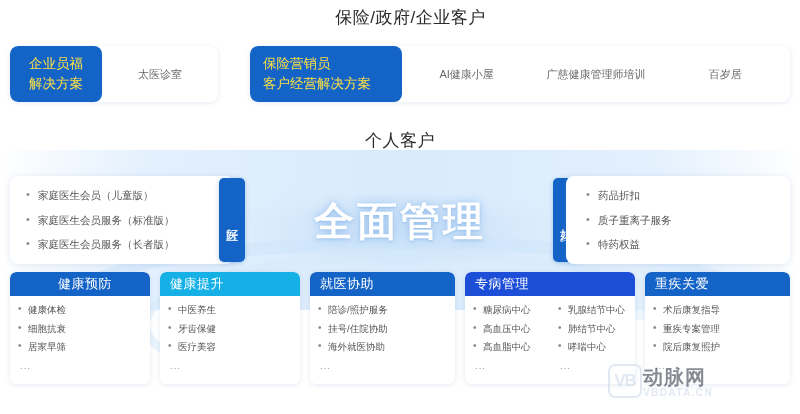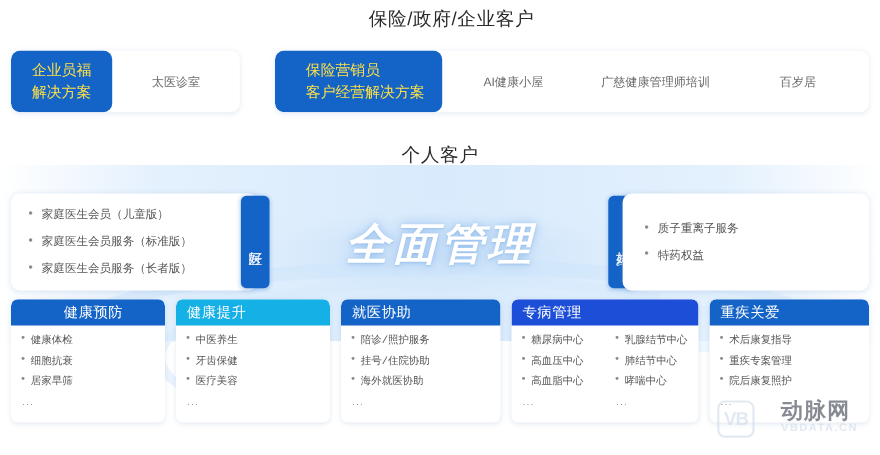--- a/index.html
+++ b/index.html
@@ -70,21 +70,21 @@
     color: #fde047;
     display: flex; flex-direction: column;
     align-items: center; justify-content: center;
     font-size: 13.5px; line-height: 1.5;
     border-radius: 8px;
     flex: none;
     padding: 0 9px;
     white-space: nowrap;
   }
   #tier-ent .tier-head { width: 92px; }
-  #tier-ins .tier-head { width: 152px; align-items: flex-start; padding-left: 28px; }
+  #tier-ins .tier-head { width: 152px; align-items: flex-start; padding-left: 13px; }
 
   .tier-items {
     flex: 1; display: flex; align-items: center;
   }
   .tier-item {
     flex: 1; text-align: center;
     font-size: 11px; color: #6b6b6b;
     white-space: nowrap;
   }
 
@@ -123,21 +123,20 @@
   #vtab-doc { left: 219px; }
   #vtab-med { left: 553px; }
 
   .center-word {
     position: absolute; left: 270px; top: 186px; width: 260px; height: 70px;
     display: flex; align-items: center; justify-content: center;
     font-size: 40px; font-weight: 700; color: #ffffff;
     letter-spacing: 3px;
     text-shadow: 0 0 9px rgba(140,185,235,.85), 0 1px 2px rgba(120,170,225,.5);
     pointer-events: none;
-    font-style: italic;
   }
 
   
   .bcard {
     position: absolute; top: 272px; height: 112px;
     background: #ffffff; border-radius: 6px;
     box-shadow: 0 1px 5px rgba(90,130,180,.17);
     overflow: hidden;
   }
   .bcard-head {
@@ -148,42 +147,41 @@
   }
   .bcard-body {
     padding: 9px 0 0 0;
     display: flex;
   }
   .bcol { flex: 1; }
   .bli {
     font-size: 9.5px; color: #555; line-height: 1;
     margin: 0 0 9px 0; padding-left: 18px; position: relative;
     white-space: nowrap;
-    font-family: Liberation Mono, monospace;
   }
   .bli::before {
     content: "•"; position: absolute; left: 8px; top: -1px;
     color: #8a8a8a; font-size: 10px;
   }
   .bmore {
     font-size: 9.5px; color: #9a9a9a; padding-left: 10px;
     letter-spacing: 1px; line-height: 1;
   }
 
   #bcard-0 { left: 10px;  width: 140px; }
   #bcard-1 { left: 160px; width: 140px; }
   #bcard-2 { left: 310px; width: 145px; }
   #bcard-3 { left: 465px; width: 170px; }
   #bcard-4 { left: 645px; width: 145px; }
 
   
   .wm {
     position: absolute; left: 608px; top: 364px;
-    display: flex; align-items: flex-start; gap: 24px;
-    opacity: .5; pointer-events: none; margin-left: 44px;
+    display: flex; align-items: flex-end; gap: 1px;
+    opacity: .5; pointer-events: none;
   }
   .wm-box {
     width: 34px; height: 34px; border-radius: 7px;
     border: 2px solid #c6d4e6;
     display: flex; align-items: center; justify-content: center;
     font-size: 17px; font-weight: 700; color: #c6d4e6;
     letter-spacing: -1px;
   }
   .wm-txt { line-height: 1.05; }
   .wm-cn { font-size: 20px; font-weight: 700; color: #0f172a; letter-spacing: 1px; }
@@ -231,20 +229,21 @@
     <div class="mid-li">家庭医生会员服务（长者版）</div>
   </div>
 
   <div class="vtab" id="vtab-doc">好医</div>
 
   <div class="center-word">全面管理</div>
 
   <div class="vtab" id="vtab-med">好药</div>
 
   <div class="mid-card" id="mid-right">
+    <div class="mid-li">药品折扣</div>
     <div class="mid-li">质子重离子服务</div>
     <div class="mid-li">特药权益</div>
   </div>
 
   <div class="bcard" id="bcard-0">
       <div class="bcard-head" style="background: rgb(20, 99, 198); padding-left: 48px;">健康预防</div>
       <div class="bcard-body">
         <div class="bcol">
           <div class="bli">健康体检</div>
           <div class="bli">细胞抗衰</div>

